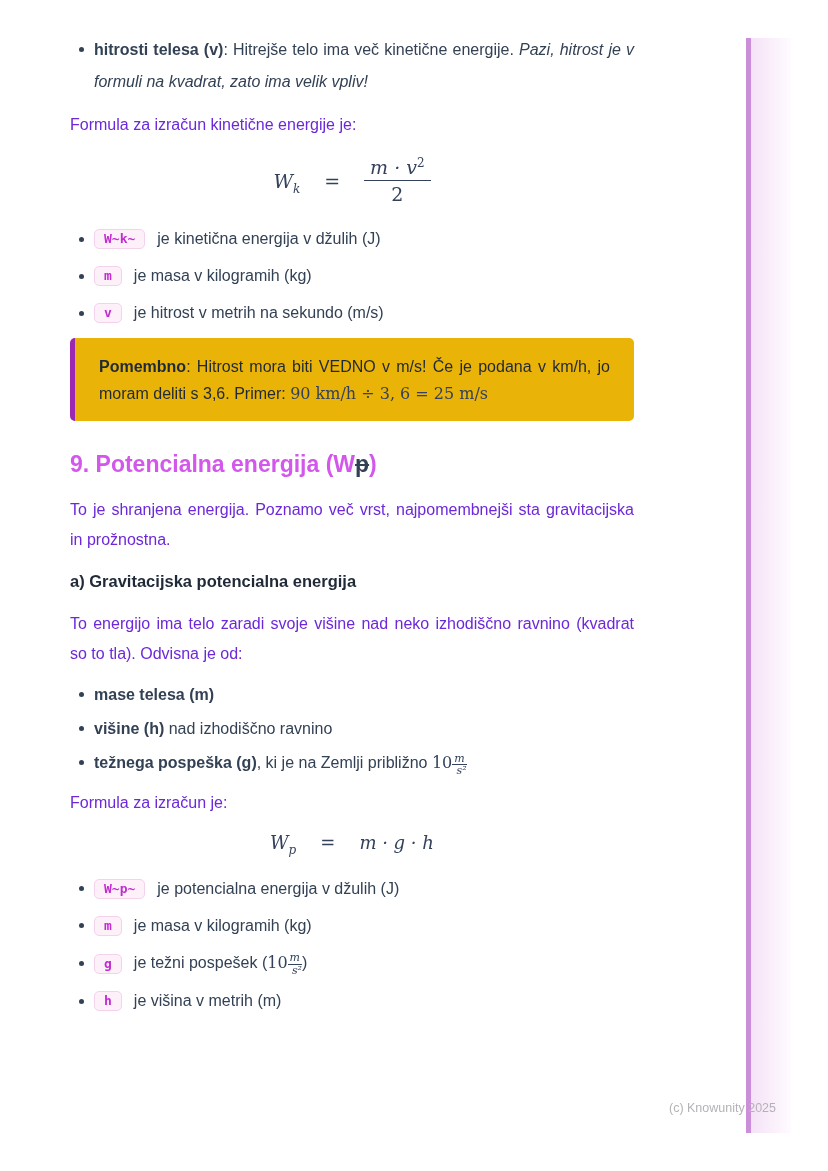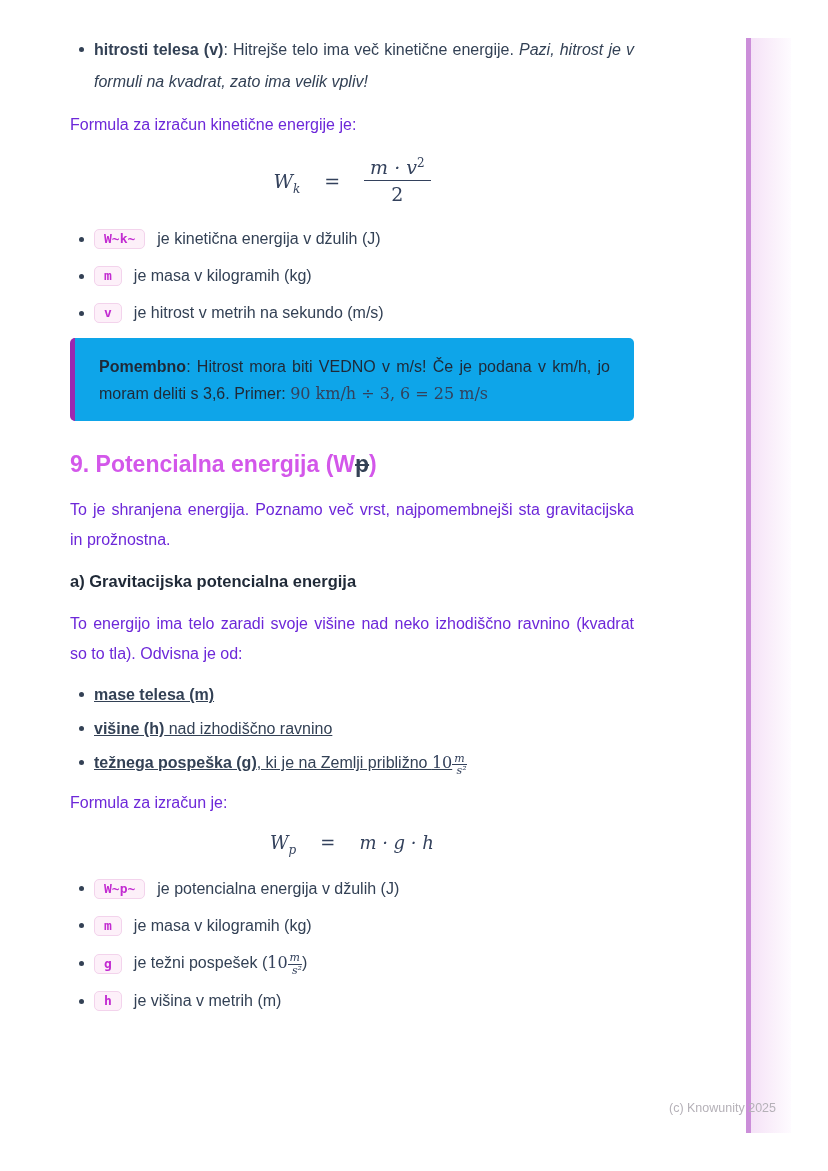--- a/index.html
+++ b/index.html
@@ -64,21 +64,21 @@
     font-size:13px;
     color:#c22bd1;
     margin-right:12px;
     white-space:nowrap;
   }
   .term-text { font-size:16px; line-height:24px; }
 
   
   .callout {
     margin-top:10px;
-    background:#0ea5e9;
+    background:#eab308;
     border-left:5px solid #9c27b0;
     border-radius:5px;
     padding:15px 24px 14px;
   }
   .callout-text { font-size:16px; line-height:27px; text-align:justify; color:#1f2937; }
 
   
   h2.section-title {
     margin-top:28px;
     font-size:23px;
@@ -91,21 +91,21 @@
     margin-top:14px;
     font-size:16.5px;
     font-weight:bold;
     color:#1f2937;
     line-height:24px;
   }
   .after-title { margin-top:16px; line-height:29px; }
 
   
   .factor-list { margin-top:14px; }
-  .factor-item { display:flex; align-items:flex-start; margin-bottom:11px;text-decoration:underline; }
+  .factor-item { display:flex; align-items:flex-start; margin-bottom:11px; }
   .factor-item .bullet-dot { margin-top:9px; }
   .factor-text { font-size:16px; line-height:23px; }
 
   .example { margin-top:14px; font-style:italic; }
 
   
   .side-strip {
     position:absolute;
     left:746px; top:38px;
     width:45px; height:1095px;

